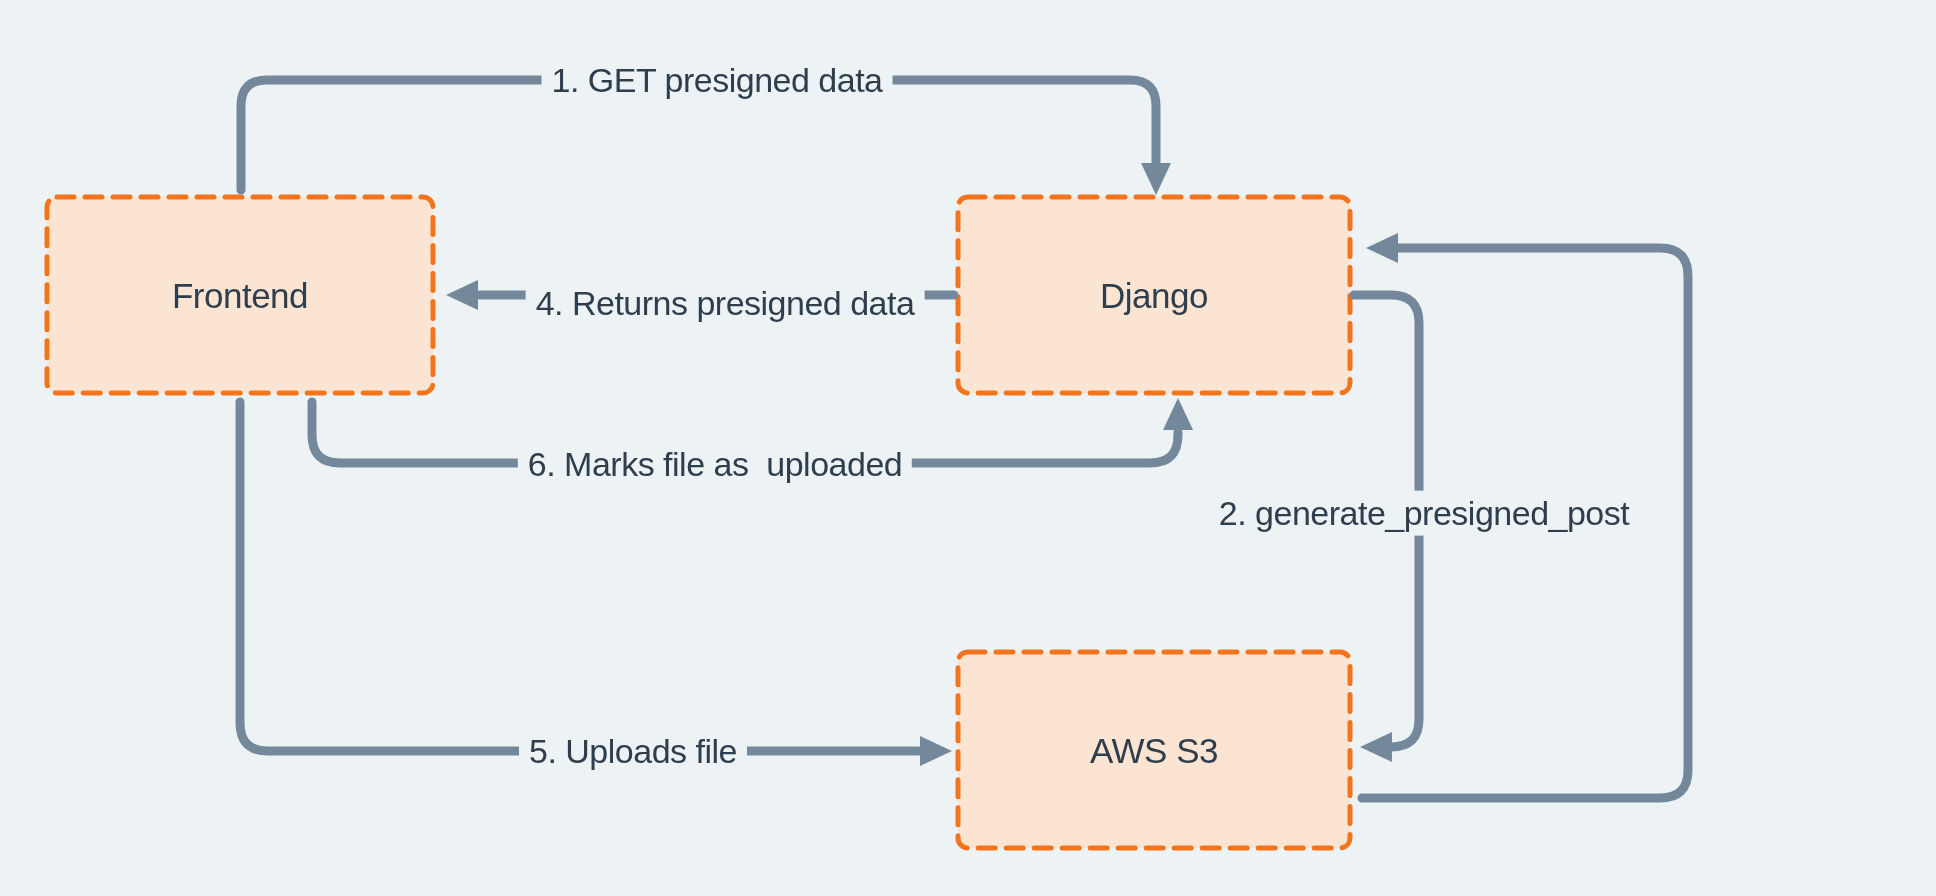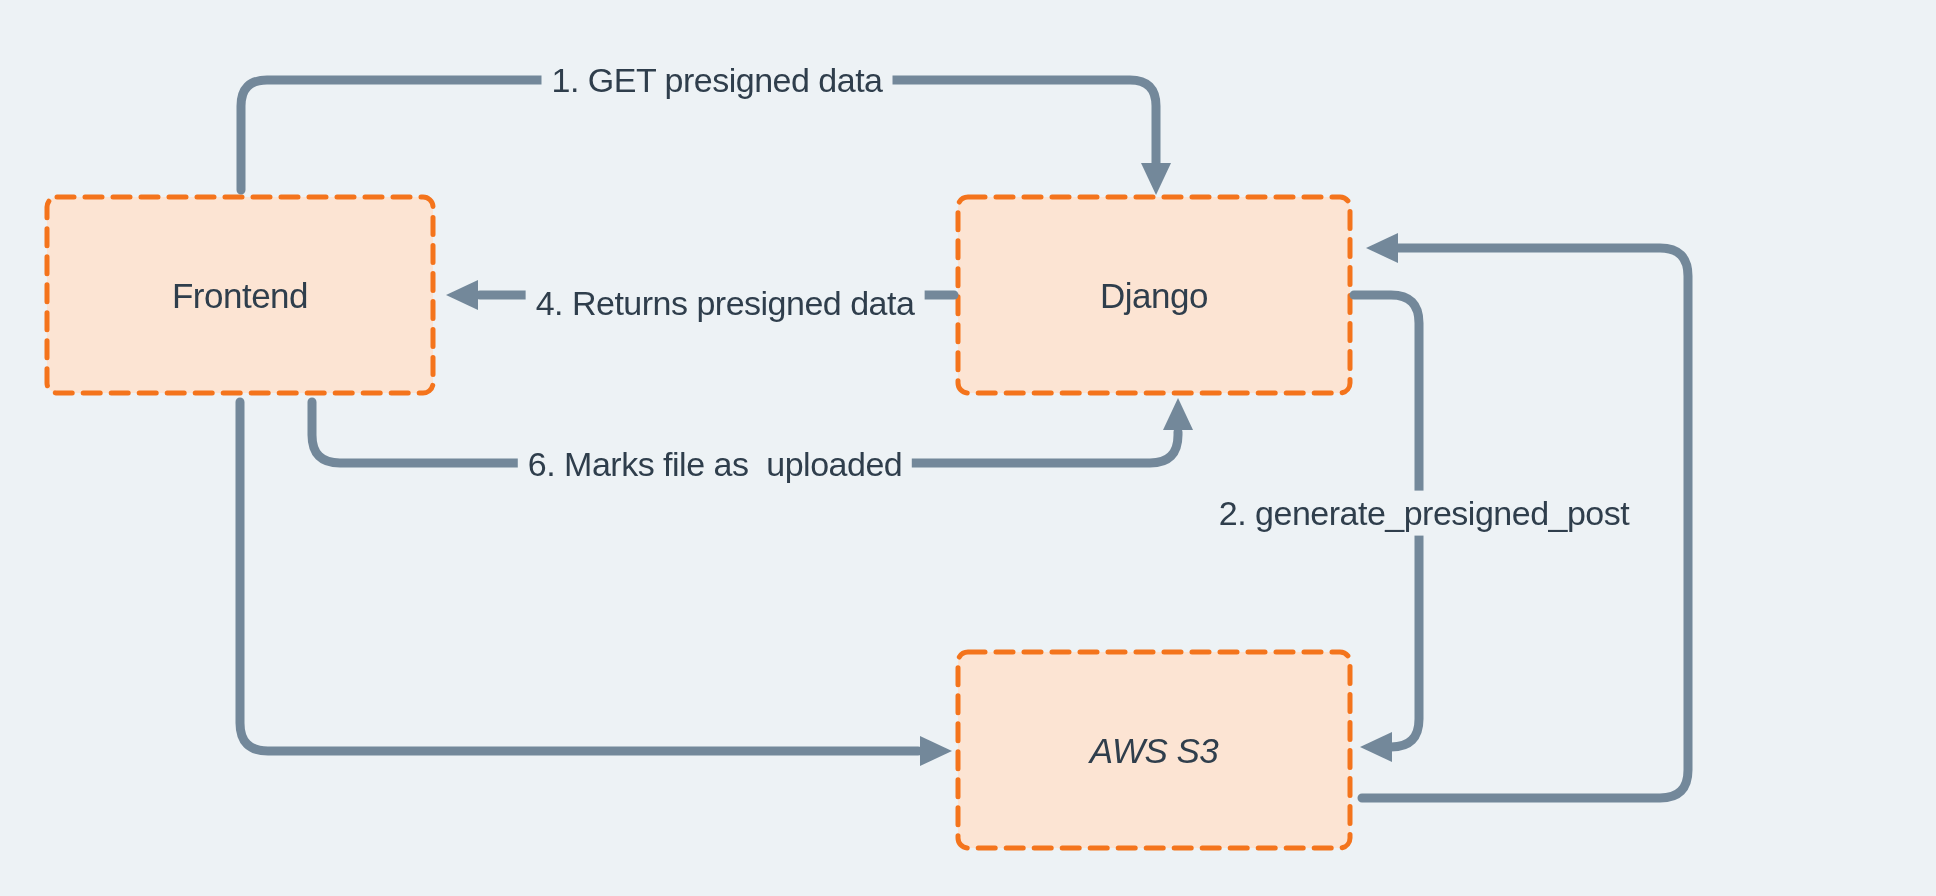--- a/index.html
+++ b/index.html
@@ -68,20 +68,21 @@
       <polygon points="478,280 478,310 446,295"></polygon>
       <polygon points="1163,430 1193,430 1178,398"></polygon>
       <polygon points="920,736 920,766 952,751"></polygon>
       <polygon points="1392,732 1392,762 1360,747"></polygon>
       <polygon points="1398,233 1398,263 1366,248"></polygon>
     </g>
   </svg>
 
   <div class="label node-label" style="left:240px;top:296px;">Frontend</div>
   <div class="label node-label" style="left:1154px;top:296px;text-align:right;">Django</div>
-  <div class="label node-label" style="left:1154px;top:751px;font-style:italic;">AWS S3</div>
+  <div class="label node-label" style="left:1154px;top:751px;">AWS S3</div>
 
   <div class="label edge-label" style="left:717px;top:80px;">1. GET presigned data</div>
   <div class="label edge-label" style="left:1424px;top:513px;text-align:right;">2. generate_presigned_post</div>
   <div class="label edge-label" style="left:725px;top:295px;margin-top:8px;">4. Returns presigned data</div>
+  <div class="label edge-label" style="left:633px;top:751px;">5. Uploads file</div>
   <div class="label edge-label" style="left:715px;top:464px;text-align:center;">6. Marks file as  uploaded</div>
 
 </div>
 
 </body></html>

